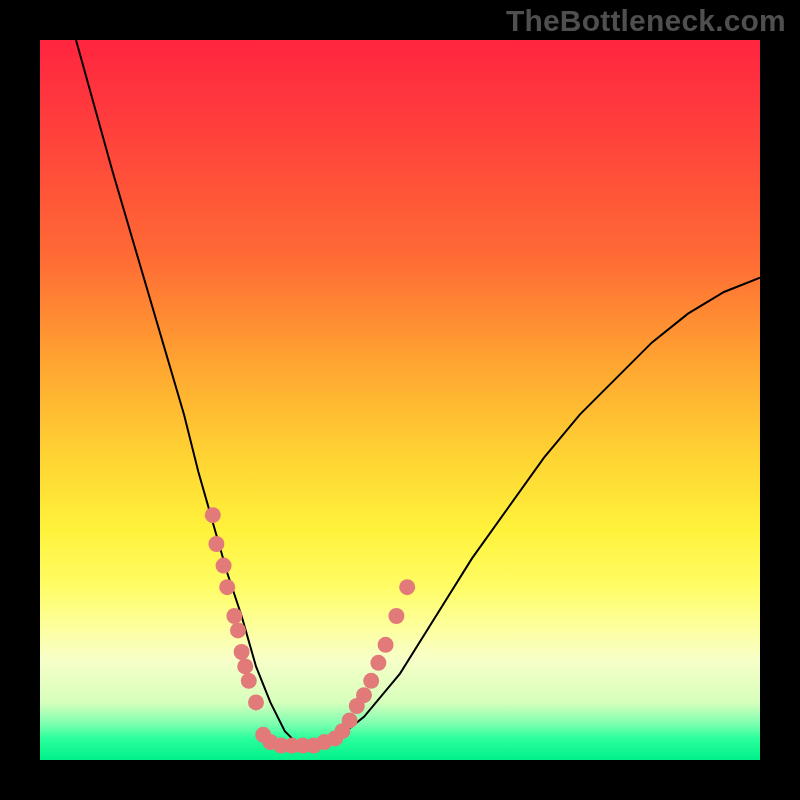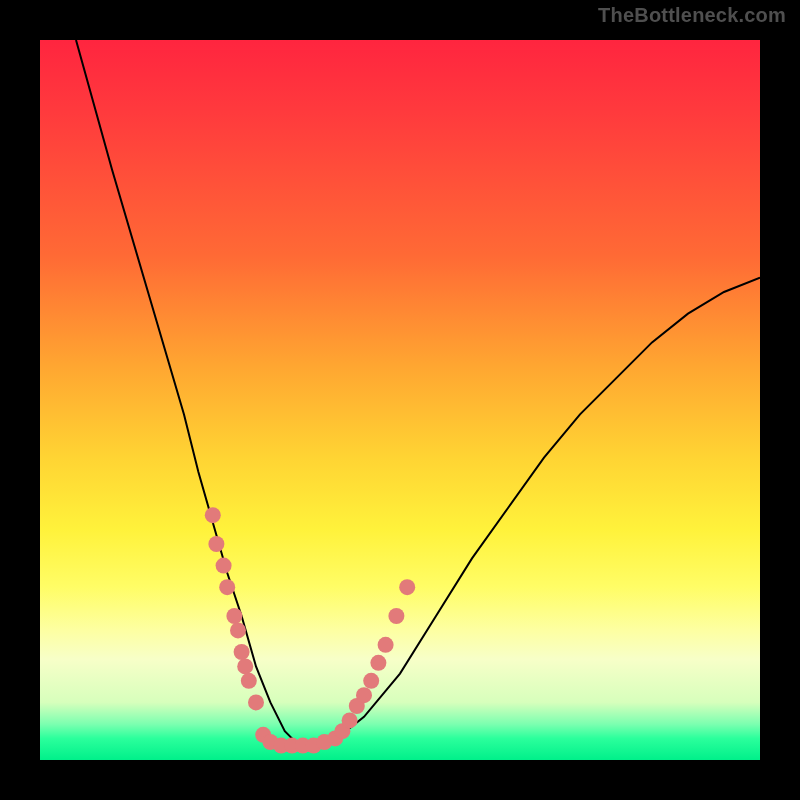--- a/index.html
+++ b/index.html
@@ -14,21 +14,21 @@
   .outer {
     position: relative;
     width: 800px;
     height: 800px;
     background: #000;
   }
   .watermark {
     position: absolute;
     top: 4px;
     right: 14px;
-    font-size: 20px;
+    font-size: 30px;
     font-weight: 600;
     color: #4f4f4f;
     letter-spacing: 0.2px;
     user-select: none;
   }
   .plot {
     position: absolute;
     left: 40px;
     top: 40px;
     width: 720px;

